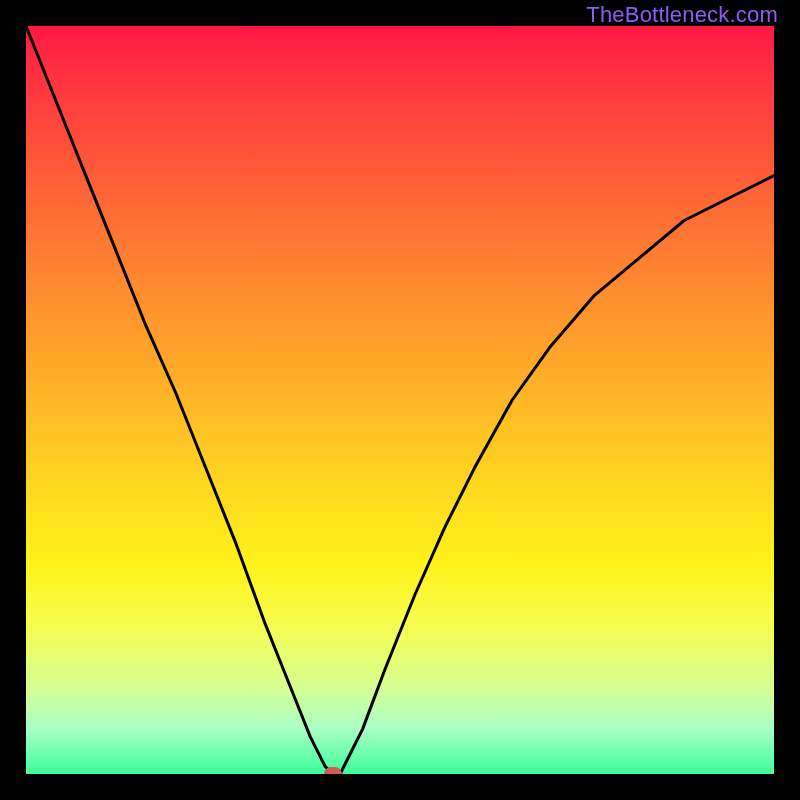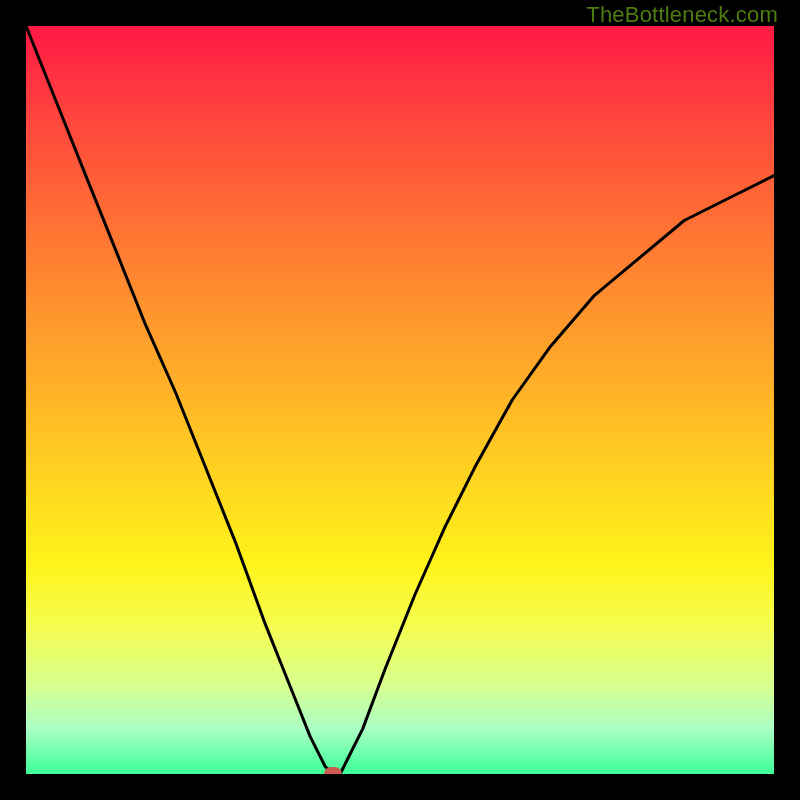--- a/index.html
+++ b/index.html
@@ -10,21 +10,21 @@
     height: 800px;
     background: #000;
   }
   .watermark {
     position: absolute;
     top: 2px;
     right: 22px;
     font-family: Arial, Helvetica, sans-serif;
     font-size: 22px;
     font-weight: 500;
-    color: #4d7c0f;
+    color: #8b5cf6;
     letter-spacing: 0.2px;
     z-index: 50;
     margin-left: 40px;
   }
   .plot-area {
     position: absolute;
     left: 26px;
     top: 26px;
     width: 748px;      
     height: 748px;

